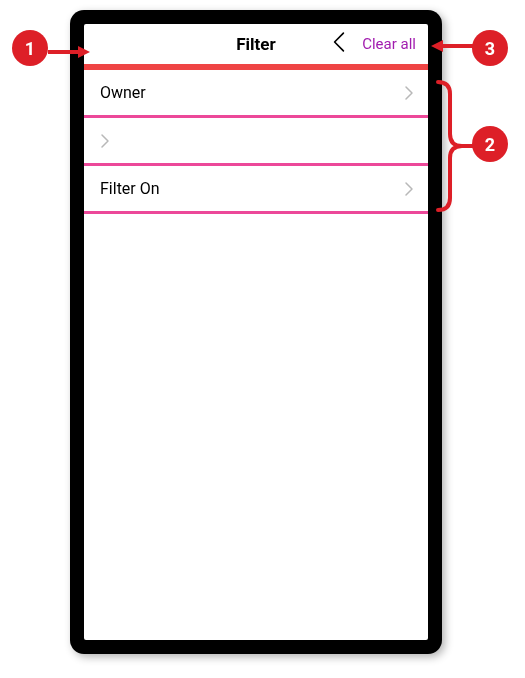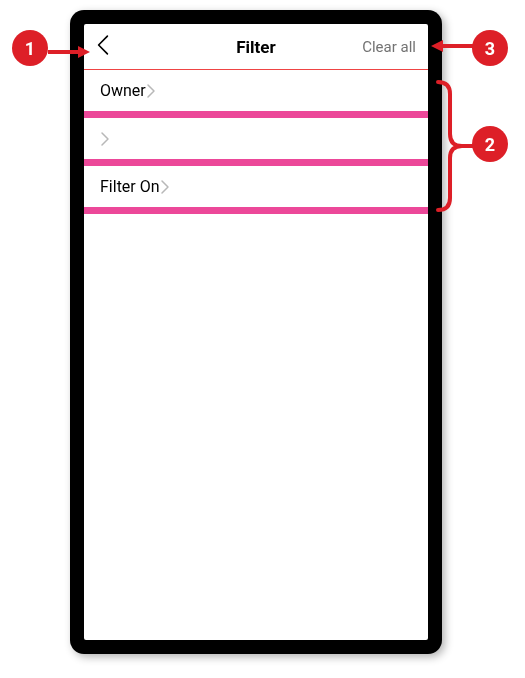--- a/index.html
+++ b/index.html
@@ -37,23 +37,23 @@
       background: #fff;
       border-radius: 2px;
       overflow: hidden;
       display: flex;
       flex-direction: column;
     }
     .header {
       height: 46px;
       display: flex;
       align-items: center;
-      justify-content: space-between;
+      justify-content: flex-end;
       padding: 8px 12px;
-      border-bottom: 1px solid #ef4444;
+      border-bottom: 6px solid #ef4444;
       position: relative;
     }
     .back-btn {
       width: 30px;
       height: 30px;
       display: flex;
       align-items: center;
       justify-content: flex-start;
       cursor: pointer;
     }
@@ -63,36 +63,36 @@
     }
     .header-title {
       position: absolute;
       left: 50%;
       transform: translateX(-50%);
       font-weight: 700;
       font-size: 17px;
       color: #000;
     }
     .clear-all {
-      color: #737373;
+      color: #a21caf;
       font-size: 15px;
       cursor: pointer;
       font-weight: 400;
     }
     .list {
       display: flex;
       flex-direction: column;
     }
     .list-row {
       height: 48px;
       display: flex;
       align-items: center;
-      justify-content: flex-start;
+      justify-content: space-between;
       padding: 0 14px 0 16px;
-      border-bottom: 7px solid #ec4899;
+      border-bottom: 3px solid #ec4899;
       cursor: pointer;
     }
     .list-label {
       font-size: 16px;
       color: #000;
     }
     .chevron svg {
       width: 10px;
       height: 16px;
     }

